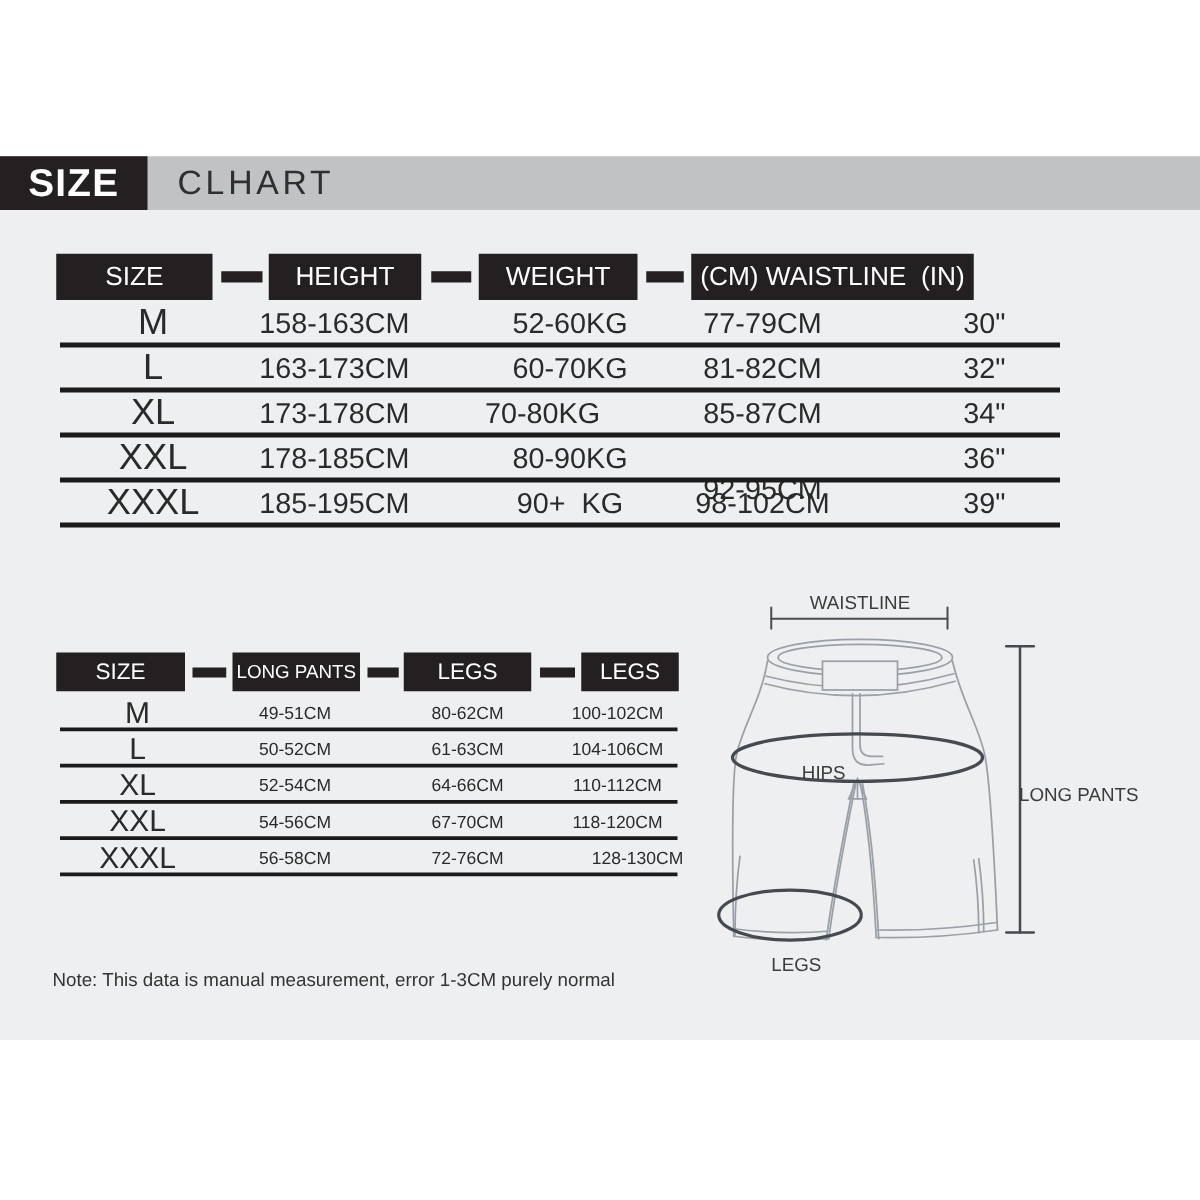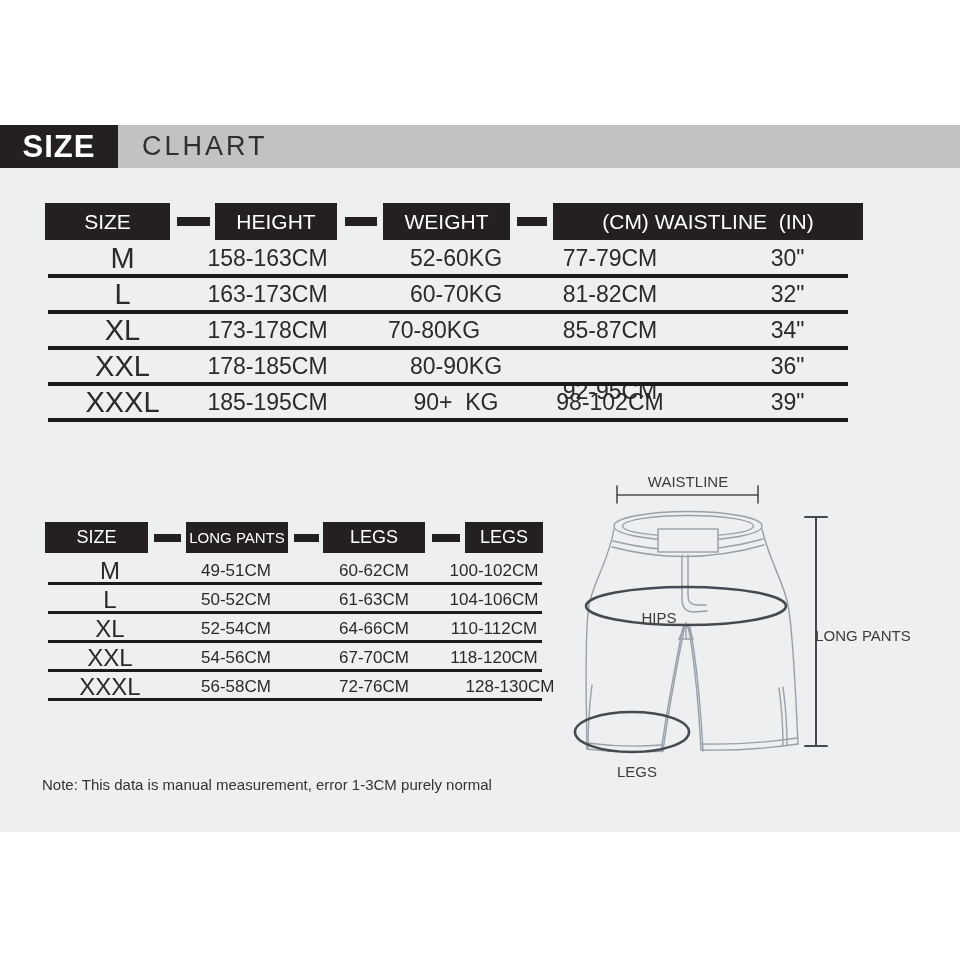--- a/index.html
+++ b/index.html
@@ -14,21 +14,21 @@
   .hbox{position:absolute;background:#242021;color:#fff;display:flex;align-items:center;justify-content:center;white-space:pre;}
   .t1h{top:35px;height:37px;font-size:21px;}
   .t2h{top:354px;height:31px;}
   .dash{position:absolute;background:#242021;}
   .line{position:absolute;background:#1b1b1b;height:4px;}
   .line2{height:3px;}
   .cell{position:absolute;text-align:center;white-space:pre;color:#2a2a2a;}
   .t1size{font-size:29px;}
   .t1val{font-size:23px;}
   .t2size{font-size:24px;}
-  .t2val{font-size:17px;}
+  .t2val{font-size:14px;}
   .note{position:absolute;left:42px;top:608px;font-size:15px;color:#333;}
   .diag{position:absolute;left:555px;top:287px;}
   .diag path,.diag ellipse,.diag rect,.diag line{fill:none;stroke:#9aa0a7;stroke-width:1.4;stroke-linecap:round;}
   .diag .dark{stroke:#454a50;stroke-width:2.6;}
   .diag .meas{stroke:#4c4c4c;stroke-width:1.6;}
   .diag text{fill:#3c3c3c;font-size:15px;font-family:"Liberation Sans",sans-serif;}
   .diag rect.patch{fill:#edeff0;}
 </style>
 </head>
 <body>
@@ -41,21 +41,21 @@
   </div>
 
   <div class="content">
 
     <div class="hbox t1h" style="left:45px;width:125px;">SIZE</div>
     <div class="dash" style="left:177px;top:49px;width:33px;height:9px;"></div>
     <div class="hbox t1h" style="left:215px;width:122px;">HEIGHT</div>
     <div class="dash" style="left:345px;top:49px;width:32px;height:9px;"></div>
     <div class="hbox t1h" style="left:383px;width:127px;">WEIGHT</div>
     <div class="dash" style="left:517px;top:49px;width:30px;height:9px;"></div>
-    <div class="hbox t1h" style="left:553px;width:310px;">(CM) WAISTLINE  (IN)</div>
+    <div class="hbox t1h" style="left:553px;width:226px;">(CM) WAISTLINE  (IN)</div>
 
     <div class="cell t1size" style="left:45px;top:72px;width:155px;line-height:36px;">M</div>
     <div class="cell t1val" style="left:200px;top:72px;width:135px;line-height:36px;">158-163CM</div>
     <div class="cell t1val" style="left:390px;top:72px;width:132px;line-height:36px;">52-60KG</div>
     <div class="cell t1val" style="left:545px;top:72px;width:130px;line-height:36px;">77-79CM</div>
     <div class="cell t1val" style="left:740px;top:72px;width:95px;line-height:36px;">30"</div>
     <div class="line" style="left:48px;top:106px;width:800px;"></div>
 
     <div class="cell t1size" style="left:45px;top:108px;width:155px;line-height:36px;">L</div>
     <div class="cell t1val" style="left:200px;top:108px;width:135px;line-height:36px;">163-173CM</div>
@@ -88,21 +88,21 @@
     <div class="hbox t2h" style="left:45px;width:103px;font-size:18px;">SIZE</div>
     <div class="dash" style="left:154px;top:366px;width:27px;height:8px;"></div>
     <div class="hbox t2h" style="left:186px;width:102px;font-size:15px;">LONG PANTS</div>
     <div class="dash" style="left:294px;top:366px;width:25px;height:8px;"></div>
     <div class="hbox t2h" style="left:323px;width:102px;font-size:18px;">LEGS</div>
     <div class="dash" style="left:432px;top:366px;width:28px;height:8px;"></div>
     <div class="hbox t2h" style="left:465px;width:78px;font-size:18px;">LEGS</div>
 
     <div class="cell t2size" style="left:45px;top:388px;width:130px;line-height:29px;">M</div>
     <div class="cell t2val" style="left:175px;top:388px;width:122px;line-height:29px;">49-51CM</div>
-    <div class="cell t2val" style="left:313px;top:388px;width:122px;line-height:29px;">60-62CM</div>
+    <div class="cell t2val" style="left:313px;top:388px;width:122px;line-height:29px;">80-62CM</div>
     <div class="cell t2val" style="left:434px;top:388px;width:120px;line-height:29px;">100-102CM</div>
     <div class="line line2" style="left:48px;top:414px;width:494px;"></div>
 
     <div class="cell t2size" style="left:45px;top:417px;width:130px;line-height:29px;">L</div>
     <div class="cell t2val" style="left:175px;top:417px;width:122px;line-height:29px;">50-52CM</div>
     <div class="cell t2val" style="left:313px;top:417px;width:122px;line-height:29px;">61-63CM</div>
     <div class="cell t2val" style="left:434px;top:417px;width:120px;line-height:29px;">104-106CM</div>
     <div class="line line2" style="left:48px;top:443px;width:494px;"></div>
 
     <div class="cell t2size" style="left:45px;top:446px;width:130px;line-height:29px;">XL</div>

